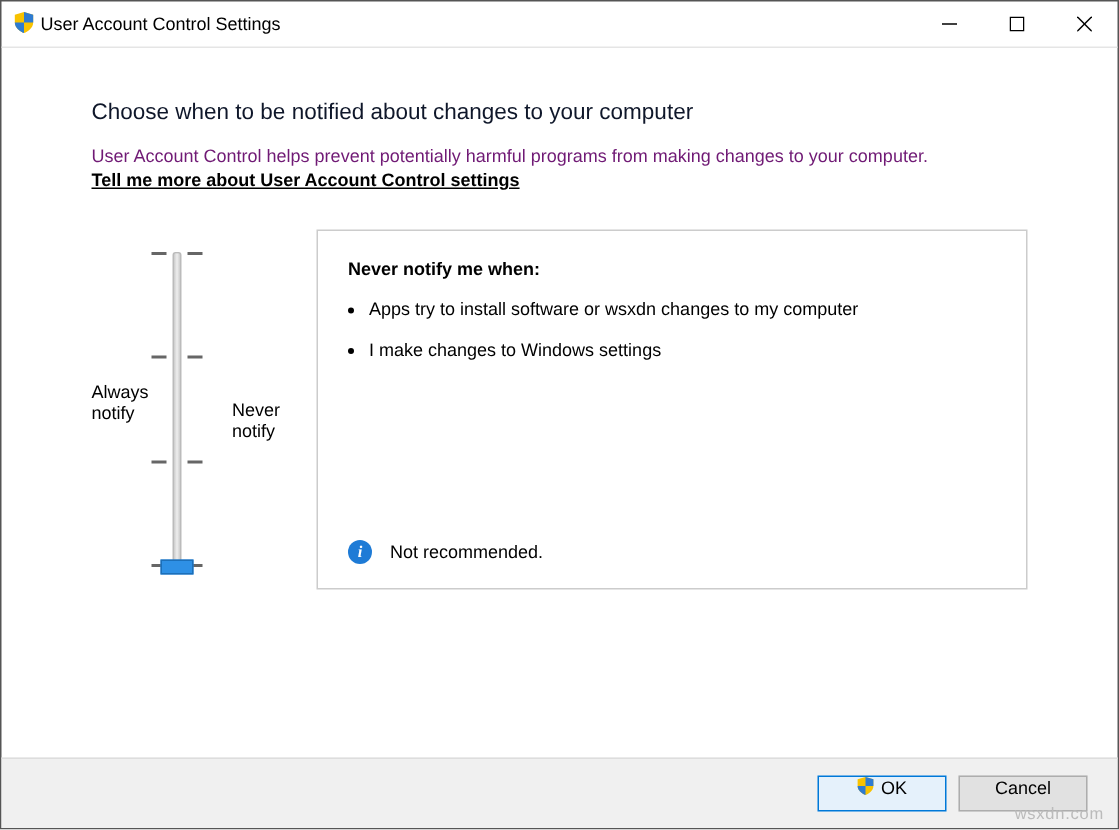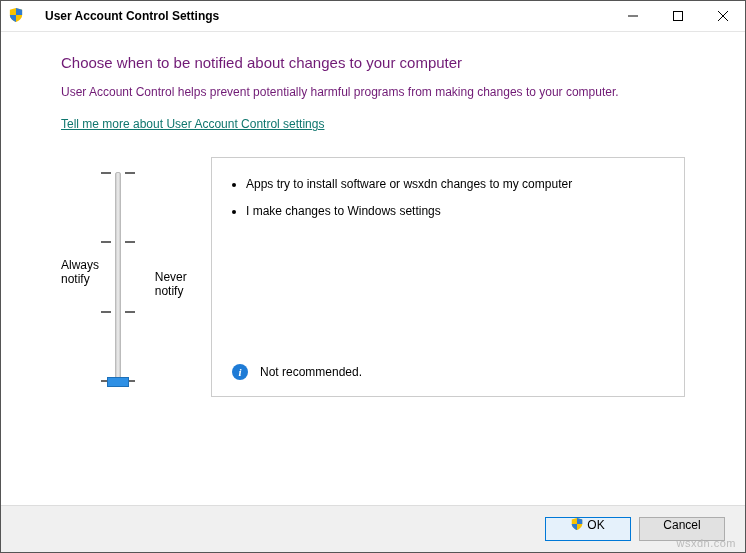--- a/index.html
+++ b/index.html
@@ -24,55 +24,56 @@
   }
   
   .titlebar {
     height: 30px;
     display: flex;
     align-items: center;
     border-bottom: 1px solid #e5e5e5;
     padding-left: 8px;
   }
   .titlebar .title-text {
-    margin-left: 22px;
-    font-size: 12px;
-    font-weight: bold;
+    margin-left: 4px;
+    font-size: 12px;
   }
   .titlebar .spacer { flex: 1; }
   .winbtn {
     width: 45px;
     height: 30px;
     display: flex;
     align-items: center;
     justify-content: center;
     color: #000;
   }
   .winbtn svg { width: 10px; height: 10px; }
   
   .content {
     flex: 1;
     padding: 22px 60px 0 60px;
     box-sizing: border-box;
     overflow: hidden;
   }
   .heading {
-    color: #701a75;
+    color: #0f172a;
     font-size: 15px;
     margin-bottom: 14px;
+    margin-top: 12px;
   }
   .desc {
     font-size: 12px;
     color: #701a75;
   }
   .link {
-    color: #0f766e;
+    color: #000000;
     text-decoration: underline;
     display: inline-block;
-    margin-top: 18px;
+    margin-top: 2px;
+    font-weight: bold;
   }
   .main-area {
     margin-top: 26px;
     display: flex;
   }
   
   .slider-col {
     width: 130px;
     display: flex;
     flex-direction: row;
@@ -262,20 +263,21 @@
           <div class="tick" style="top:calc(100% - 2px)">
               <span></span>
               <span></span>
             </div>
           <div class="thumb" style="bottom:-5px"></div>
         </div>
         <div class="slider-label bottom">Never notify</div>
       </div>
 
       <div class="panel">
+        <div class="panel-title">Never notify me when:</div>
         <ul>
           <li>Apps try to install software or wsxdn changes to my computer</li>
           <li>I make changes to Windows settings</li>
         </ul>
         <div class="footer">
           <div class="info-icon">i</div>
           <span>Not recommended.</span>
         </div>
       </div>
     </div>

